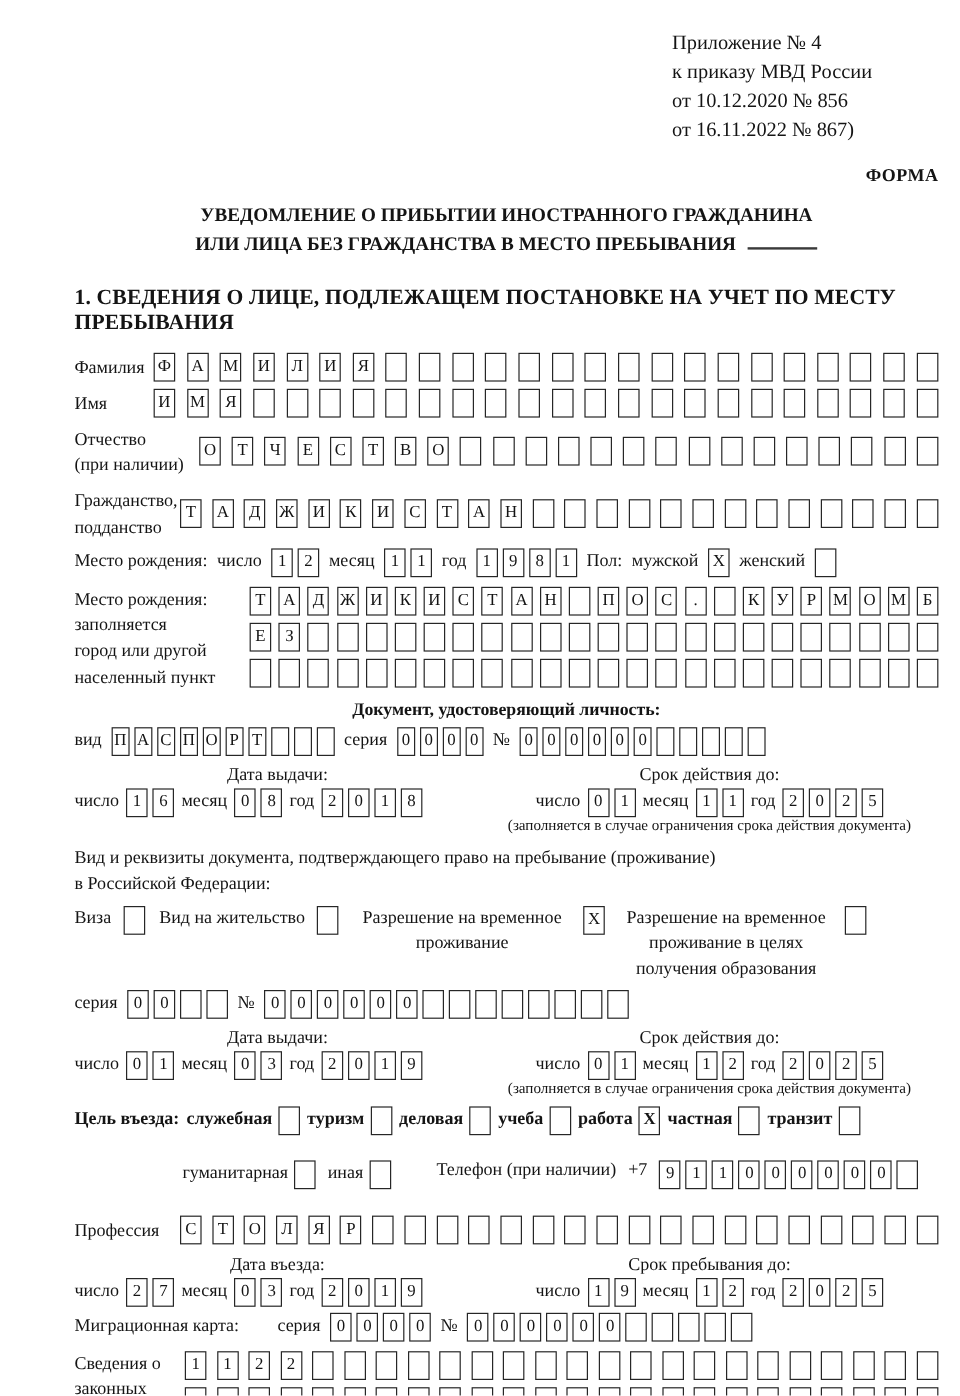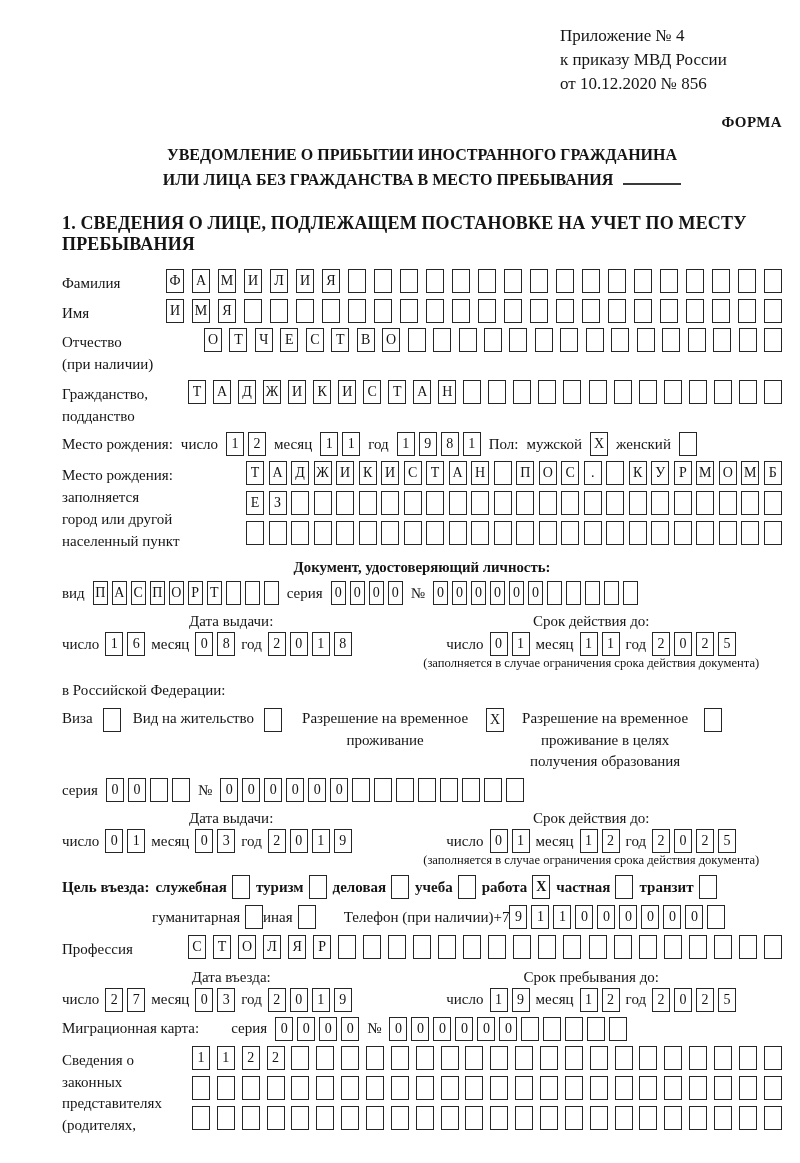--- a/index.html
+++ b/index.html
@@ -14,21 +14,21 @@
 
   .hdr { margin-left: auto; width: 222px; font-size: 17px; line-height: 1.42; }
   .hdr .ed { margin-top: 4px; }
   .forma { font-weight: bold; text-align: right; margin-top: 18px; font-size: 15px; letter-spacing: .4px; }
 
   .title { text-align: center; font-weight: bold; font-size: 16px; line-height: 1.55; margin-top: 12px; }
   .title-underline { display: inline-block; width: 58px; height: 12px; border-bottom: 2.4px solid #3a3a3a; margin-left: 10px; }
 
   .sec { font-weight: bold; font-size: 18px; margin: 20px 0 14px 0; letter-spacing: .15px; }
 
-  .frow { display: flex; align-items: flex-start; margin: 4px 0; gap: 38px; }
+  .frow { display: flex; align-items: center; margin: 4px 0; }
   .flabel { flex: none; line-height: 1.45; padding-top: 4px; }
   .w66  { width: 66px; }  .w104 { width: 104px; } .w88  { width: 88px; }
   .w146 { width: 146px; } .w92  { width: 92px; }
 
   .cell {
     flex: none; width: 18px; height: 24px; border: 1.6px solid #262626;
     display: inline-flex; align-items: center; justify-content: center;
     font-size: 14px; background: #fff;
   }
   .cells { display: flex; align-items: center; }
@@ -53,32 +53,33 @@
 
   .opts { display: flex; align-items: flex-start; gap: 12px; margin: 6px 0 4px 0; }
   .opt { display: flex; align-items: flex-start; gap: 10px; justify-content: flex-end; }
   .opt .opt-lines { line-height: 1.45; }
   .opt .opt-lines.center { text-align: center; }
   .opt3 .opt-lines { width: 182px; }
   .opt4 .opt-lines { width: 178px; }
 
   .purpose-row { display: flex; align-items: center; gap: 6px; margin: 7px 0 4px 0; white-space: nowrap; font-weight: bold; }
   .ppair { display: flex; align-items: center; gap: 5px; }
-  .purpose-row2 { display: flex; align-items: center; gap: 0; margin: 6px 0; padding-left: 90px; white-space: nowrap; }
+  .purpose-row2 { display: flex; align-items: flex-start; gap: 10px; margin: 21px 0; padding-left: 90px; white-space: nowrap; }
   .phone-lab { margin-left: 28px; }
 </style>
 </head>
 <body>
 
 <div class="page">
 
   <div class="hdr">
     <div>Приложение № 4</div>
     <div>к приказу МВД России</div>
     <div>от 10.12.2020 № 856</div>
+    <div>от 16.11.2022 № 867)</div>
   </div>
   <div class="forma">ФОРМА</div>
 
   <div class="title">
     <div>УВЕДОМЛЕНИЕ О ПРИБЫТИИ ИНОСТРАННОГО ГРАЖДАНИНА</div>
     <div><span>ИЛИ ЛИЦА БЕЗ ГРАЖДАНСТВА В МЕСТО ПРЕБЫВАНИЯ</span><span class="title-underline"></span></div>
   </div>
 
   <div class="sec">1. СВЕДЕНИЯ О ЛИЦЕ, ПОДЛЕЖАЩЕМ ПОСТАНОВКЕ НА УЧЕТ ПО МЕСТУ ПРЕБЫВАНИЯ</div>
 
@@ -407,20 +408,21 @@
             <span class="cell">0</span>
             <span class="cell">2</span>
             <span class="cell">5</span>
           </span>
       </div>
       <div class="date-note">(заполняется в случае ограничения срока действия документа)</div>
     </div>
   </div>
 
   <div class="intro">
+    <div>Вид и реквизиты документа, подтверждающего право на пребывание (проживание)</div>
     <div>в Российской Федерации:</div>
   </div>
 
   <div class="opts">
     <div class="opt">
       <div class="opt-lines">Виза</div>
       <div class="cells tight">
           <span class="cell"></span>
         </div>
     </div>

